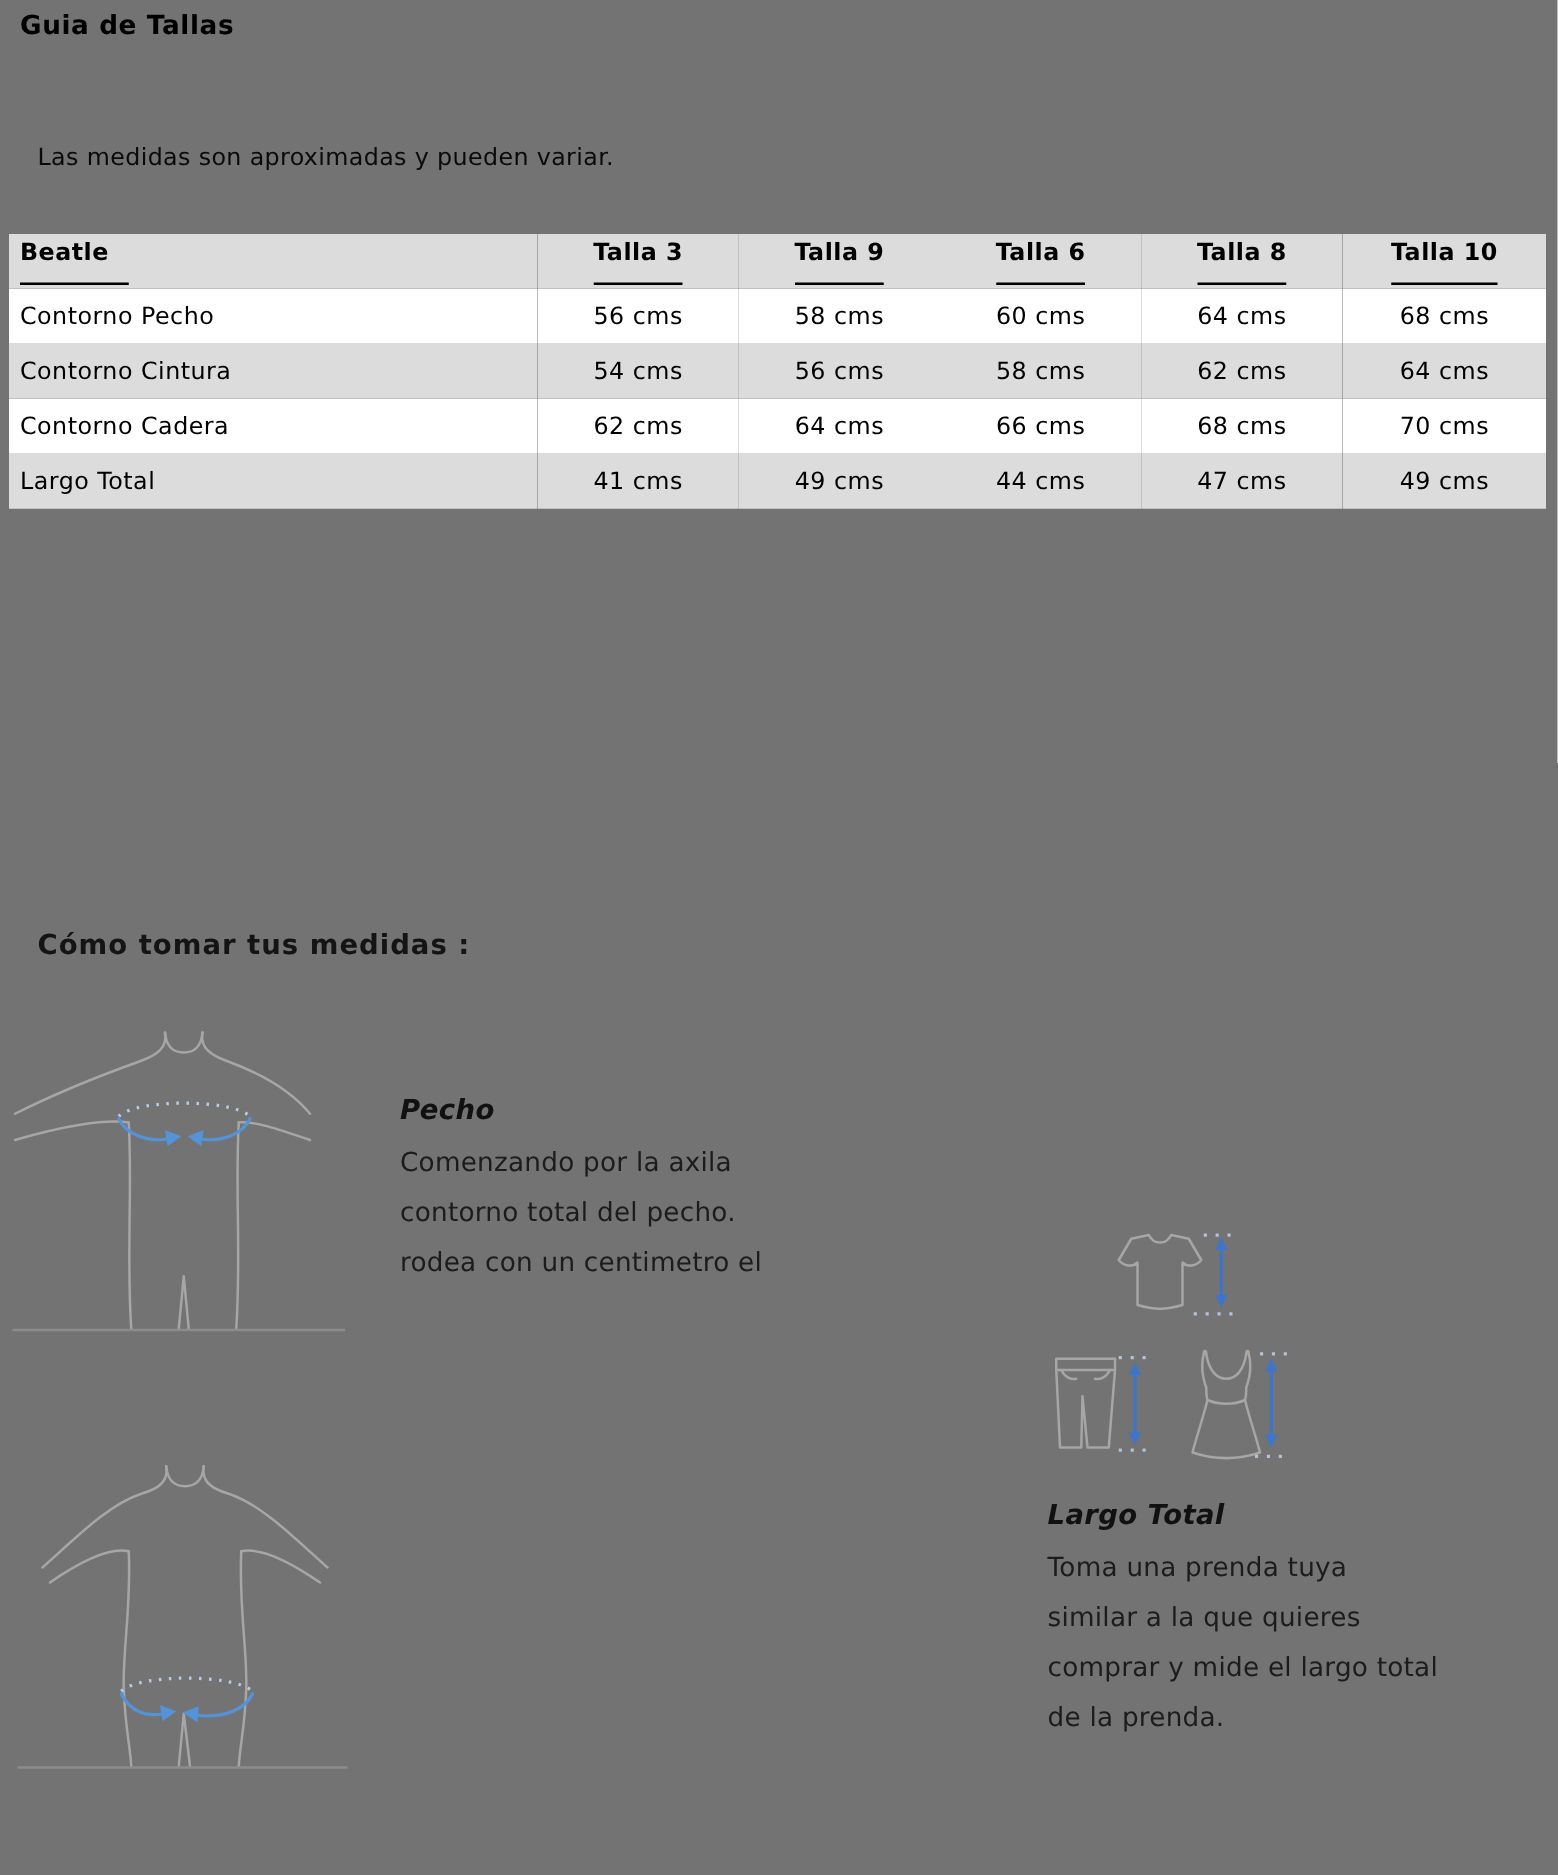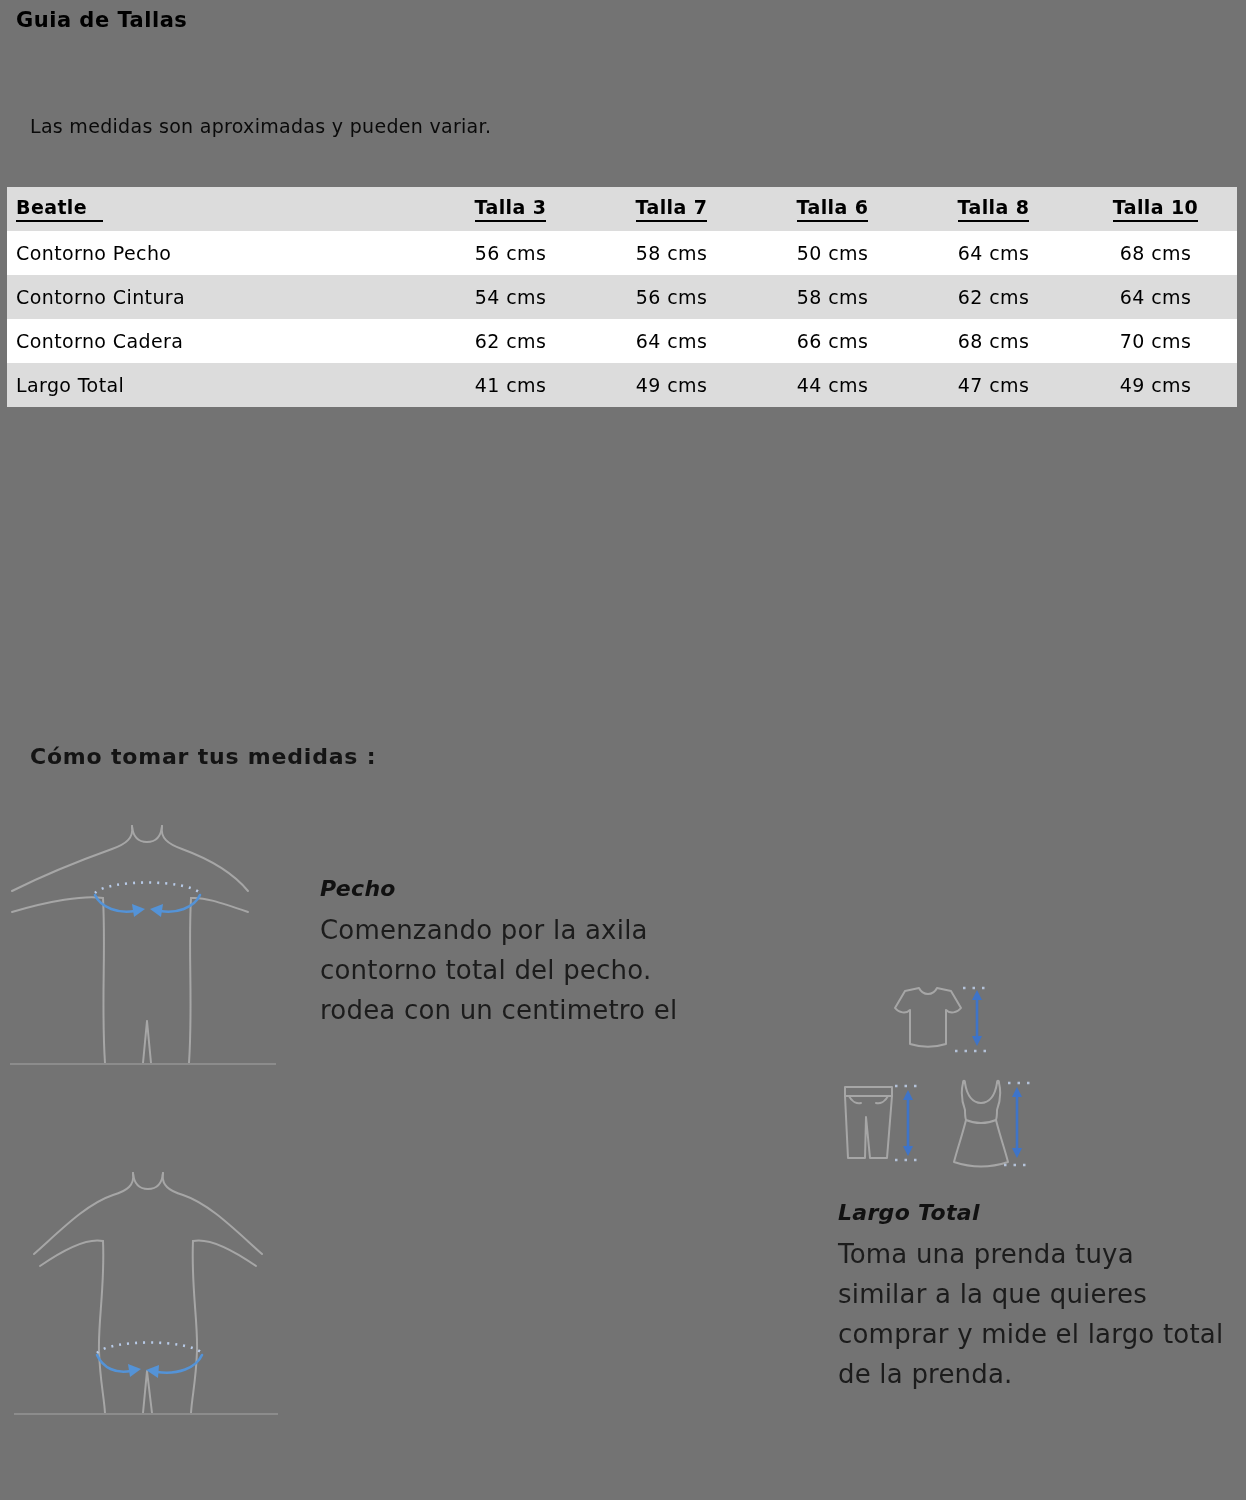--- a/index.html
+++ b/index.html
@@ -24,36 +24,36 @@
     font-size:19px;letter-spacing:0.4px;
   }
   .size-table th,.size-table td{
     height:44px;padding:0;vertical-align:middle;text-align:center;
     white-space:nowrap;overflow:hidden;
   }
   .size-table th{background:#dcdcdc;font-weight:bold;}
   .size-table td.row-label,.size-table th.row-label{text-align:left;padding-left:9px;}
   .size-table tbody tr:nth-child(even) td{background:#dcdcdc;}
   .size-table tbody tr:nth-child(odd) td{background:#ffffff;}
-  .hd{border-bottom:2px solid #000;padding-bottom:2px;display:inline-block;}
+  .hd{border-bottom:2px solid #000;padding-bottom:13px;display:inline-block;}
   .hd-first{padding-right:16px;}
   
   .measuring-heading{
     position:absolute;left:30px;top:744px;margin:0;
     font-size:22px;font-weight:bold;letter-spacing:0.8px;color:#141414;
   }
   .diagram{position:absolute;}
   .diagram-chest{left:4px;top:813px;}
   .diagram-hip{left:4px;top:1156px;}
   .icon-tshirt{left:893px;top:982px;}
   .icon-pants{left:838px;top:1080px;}
   .icon-dress{left:952px;top:1078px;}
   .txt-block{position:absolute;color:#1c1c1c;}
   .txt-title{font-size:22px;font-weight:bold;letter-spacing:0.3px;margin:0 0 9px 0;color:#111;font-style:italic;}
-  .txt-line{font-size:26px;line-height:40px;letter-spacing:0.2px;white-space:nowrap;}
+  .txt-line{font-size:21px;line-height:40px;letter-spacing:0.2px;white-space:nowrap;}
   .block-pecho{left:320px;top:876px;}
   .block-cadera{left:320px;top:1216px;}
   .block-largo{left:838px;top:1200px;}
   svg .outline{fill:none;stroke:#a6a6a6;stroke-width:2;stroke-linecap:round;stroke-linejoin:round;}
   svg .ground{fill:none;stroke:#8c8c8c;stroke-width:2;}
   svg .dashblue{fill:none;stroke:#b8cbe8;stroke-width:2.6;stroke-dasharray:2 6;stroke-linecap:butt;}
   svg .arcblue{fill:none;stroke:#5493d7;stroke-width:2.6;stroke-linecap:round;}
   svg .headblue{fill:#5493d7;stroke:none;}
   svg .marrow{fill:none;stroke:#3e74c9;stroke-width:2.6;}
   svg .mhead{fill:#3e74c9;stroke:none;}
@@ -73,32 +73,32 @@
         <col style="width:161px">
         <col style="width:161px">
       <col style="width:161px">
         <col style="width:161px">
         <col style="width:163px">
     </colgroup>
     <thead>
       <tr>
         <th class="row-label"><span class="hd hd-first">Beatle</span></th>
         <th><span class="hd">Talla 3</span></th>
-        <th><span class="hd">Talla 7</span></th>
+        <th><span class="hd">Talla 9</span></th>
         <th><span class="hd">Talla 6</span></th>
         <th><span class="hd">Talla 8</span></th>
         <th><span class="hd">Talla 10</span></th>
       </tr>
     </thead>
     <tbody>
       <tr>
         <td class="row-label">Contorno Pecho</td>
         <td>56 cms</td>
         <td>58 cms</td>
-        <td>50 cms</td>
+        <td>60 cms</td>
         <td>64 cms</td>
         <td>68 cms</td>
       </tr>
       <tr>
         <td class="row-label">Contorno Cintura</td>
         <td>54 cms</td>
         <td>56 cms</td>
         <td>58 cms</td>
         <td>62 cms</td>
         <td>64 cms</td>

